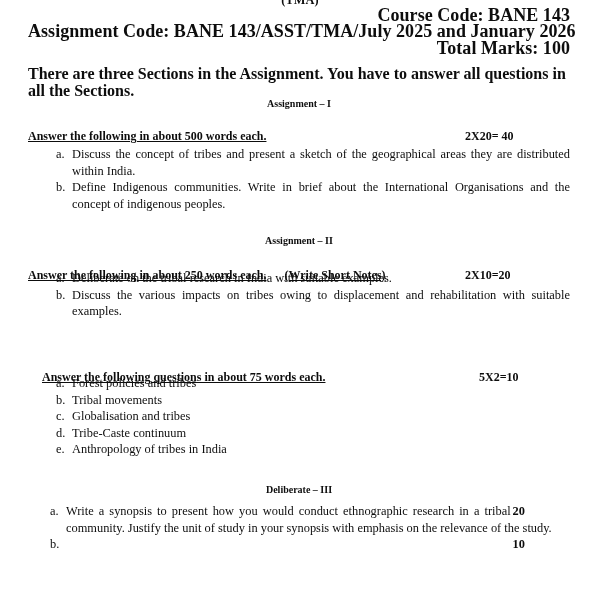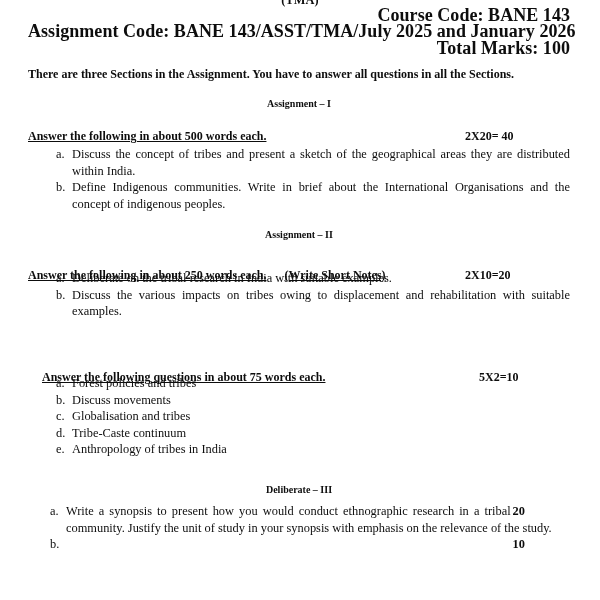--- a/index.html
+++ b/index.html
@@ -51,31 +51,31 @@
 
   
   .body-col {
     position: absolute;
     left: 28px;
     width: 542px;
   }
   .intro {
     top: 66px;
     font-weight: bold;
-    font-size: 12px;
+    font-size: 16px;
     line-height: 16.6px;
     text-align: left;
   }
   .sec-head {
     text-align: center;
     font-weight: bold;
     font-size: 10px;
   }
   .sec-1 { top: 98px; }
-  .sec-2 { top: 229px; }
+  .sec-2 { top: 235px; }
   .sec-3 { top: 484px; }
 
   
   .instr {
     font-weight: bold;
     font-size: 12px;
     position: relative;
     white-space: nowrap;
   }
   .instr .marks {
@@ -208,21 +208,21 @@
     <span class="marks">5X2=10</span>
   </div>
 
   <ol class="qlist body-col list-topics">
     <li>
       <span class="mk">a.</span>
       <span>Forest policies and tribes</span>
     </li>
     <li>
       <span class="mk">b.</span>
-      <span>Discuss movements</span>
+      <span>Tribal movements</span>
     </li>
     <li>
       <span class="mk">c.</span>
       <span>Globalisation and tribes</span>
     </li>
     <li>
       <span class="mk">d.</span>
       <span>Tribe-Caste continuum</span>
     </li>
     <li>

